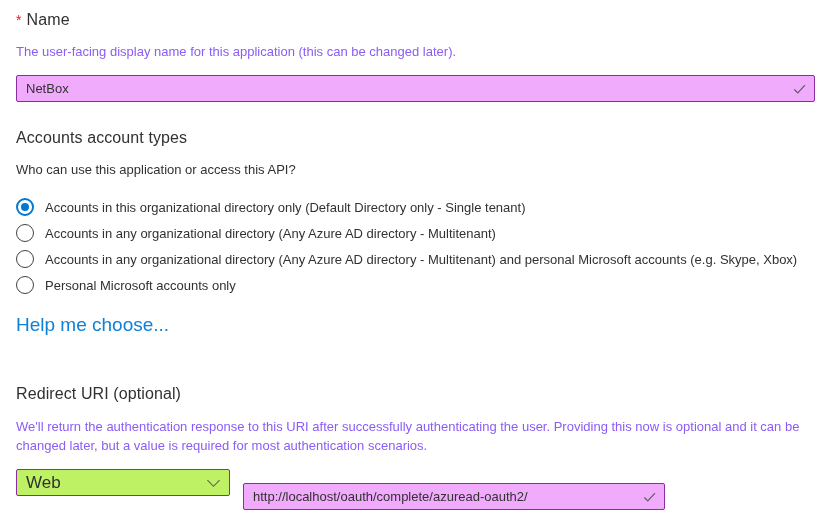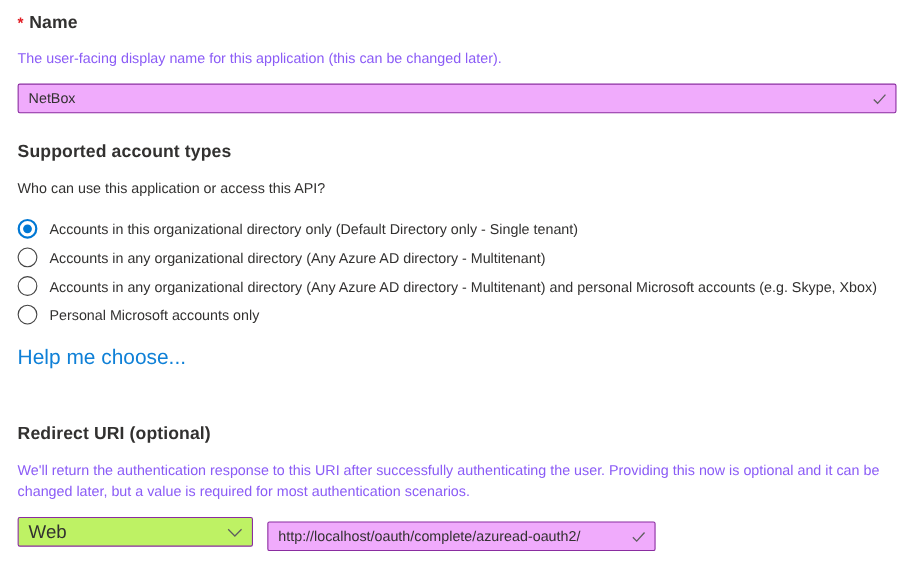--- a/index.html
+++ b/index.html
@@ -5,21 +5,21 @@
   * { margin: 0; padding: 0; box-sizing: border-box; }
   html, body { background: #ffffff; }
   body {
     width: 829px; height: 516px; overflow: hidden;
     font-family: "Liberation Sans", sans-serif;
     color: #323130;
   }
   .page { padding: 10px 16px 0 16px; }
 
   .section-title {
-    font-size: 16px; font-weight: 700; color: #323130; line-height: 20px;
+    font-size: 16px; font-weight: 400; color: #323130; line-height: 20px;
     letter-spacing: 0.1px;
   }
   .req-asterisk { color: #e11b22; margin-right: 5px; font-size: 14px; }
   .desc {
     margin-top: 14px; font-size: 13px; line-height: 16px; color: #8b5cf6;
   }
   .desc.wide { max-width: 798px; line-height: 19px; margin-top: 13px; }
 
   
   .input-wrap { position: relative; margin-top: 15px; width: 799px; }
@@ -59,21 +59,21 @@
 
   .redirect-title { margin-top: 48px; }
 
   .uri-controls { display: flex; gap: 13px; margin-top: 14px; }
   .select {
     position: relative; width: 214px; height: 27px;
     border: 1px solid #8a2da0; border-radius: 2px; background: #bef264;
     display: flex; align-items: center; padding: 0 30px 0 9px;
     font-size: 17px; color: #323130; cursor: pointer;
   }
-  .uri-wrap { position: relative; width: 353px; margin-top: 4px; }
+  .uri-wrap { position: relative; width: 422px; margin-top: 14px; }
 </style>
 </head>
 <body>
 
 <div class="page">
 
   <div>
     <h2 class="section-title"><span class="req-asterisk">*</span><span>Name</span></h2>
     <p class="desc">The user-facing display name for this application (this can be changed later).</p>
     <div class="input-wrap">
@@ -82,21 +82,21 @@
         <svg width="15" height="15" viewBox="0 0 16 16">
           <path d="M2.5 8.5 L6.2 12.2 L13.8 3.8" stroke="#5f5f5f" stroke-width="1.3" fill="none"></path>
         </svg>
       </span>
     </div>
   </div>
 
   <div class="spacer-to-accounts"></div>
 
   <div>
-    <h2 class="section-title">Supported account types</h2>
+    <h2 class="section-title">Accounts account types</h2>
     <p class="question">Who can use this application or access this API?</p>
 
     <div class="radio-group">
       <div class="radio-row">
         <span class="radio selected">
             <span class="dot"></span>
           </span>
         <span class="radio-label">Accounts in this organizational directory only (Default Directory only - Single tenant)</span>
       </div>
       <div class="radio-row">

